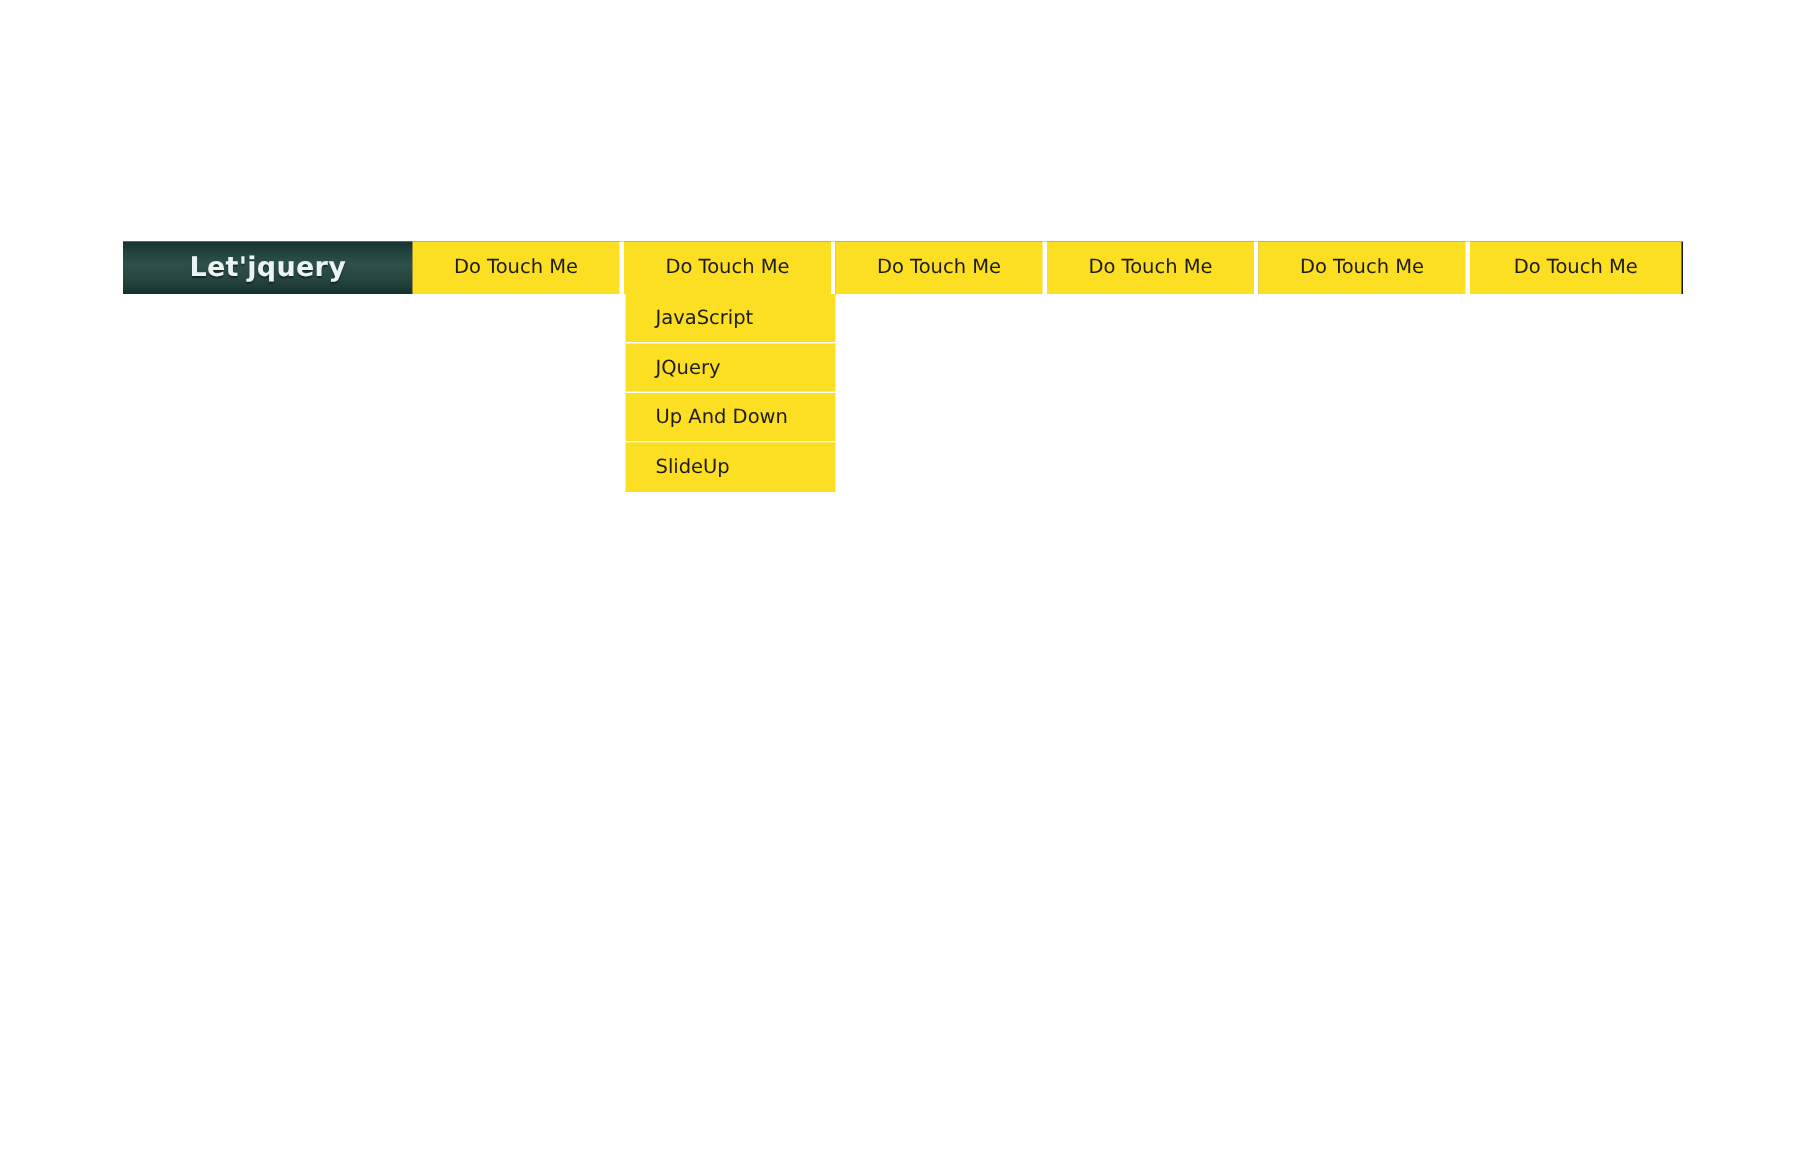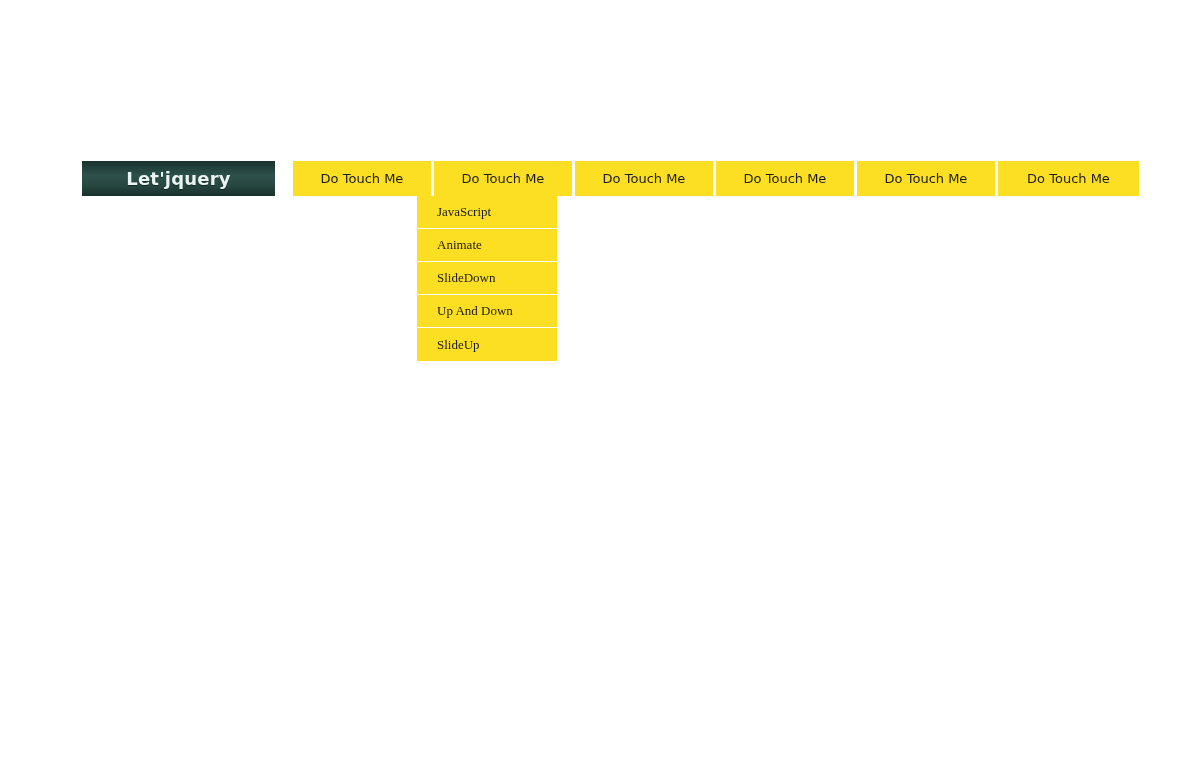--- a/index.html
+++ b/index.html
@@ -48,21 +48,20 @@
     background-color: #22443e;
     text-shadow: 0 1px 1px rgba(0,0,0,0.45);
     user-select: none;
   }
 
   .navlist {
     display: flex;
     align-items: flex-start;
     flex: 1 1 auto;
     background: #0f172a;
-    margin-left: 18px;
   }
 
   .navitem {
     position: relative;
     flex: 0 0 141px;
     width: 141px;
     height: 35px;
     box-sizing: border-box;
     background: #fcdf23;
     color: #1c1c14;
@@ -79,21 +78,20 @@
     border-right: none;
   }
 
   
   .dropdown {
     position: absolute;
     left: 417px;
     top: 196px;
     width: 140px;
     background: #ffffff;
-    font-family: Liberation Serif, serif;
   }
 
   .dropitem {
     width: 140px;
     height: 33px;
     box-sizing: border-box;
     background: #fcdf23;
     color: #1c1c14;
     font-size: 13px;
     display: flex;
@@ -147,24 +145,21 @@
       </div>
     </div>
 
   </div>
 
   <div class="dropdown">
     <div class="dropitem">
       <span>JavaScript</span>
     </div>
     <div class="dropitem">
-      <span>Animate</span>
-    </div>
-    <div class="dropitem">
-      <span>SlideDown</span>
+      <span>JQuery</span>
     </div>
     <div class="dropitem">
       <span>Up And Down</span>
     </div>
     <div class="dropitem">
       <span>SlideUp</span>
     </div>
   </div>
 
 </div>

